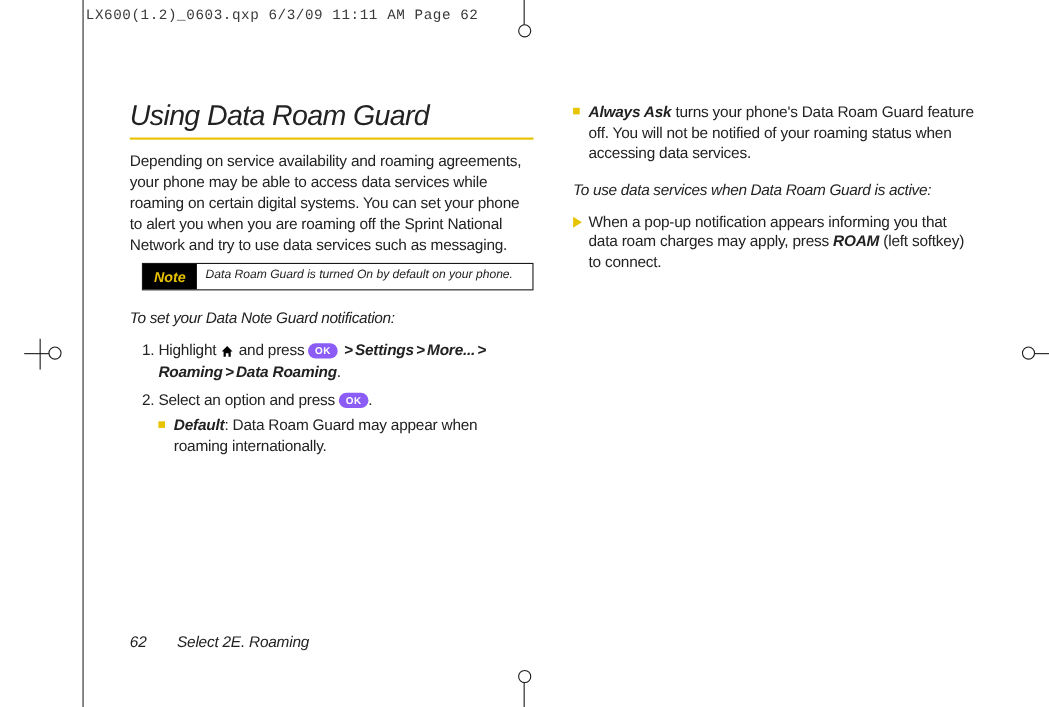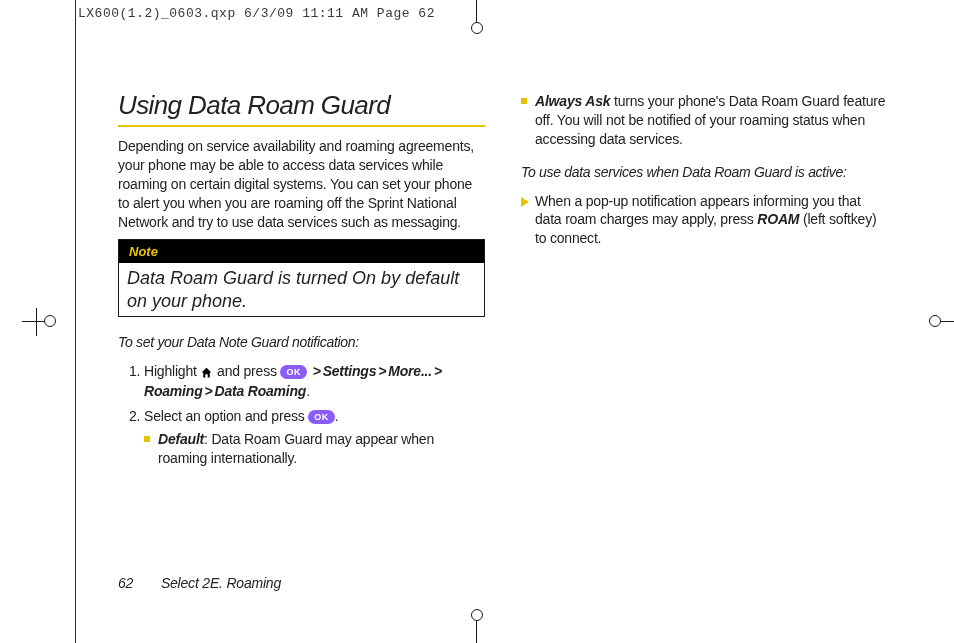--- a/index.html
+++ b/index.html
@@ -67,36 +67,35 @@
     background:#e7c300;
     margin: 2px 0 10px 0;
     width: 100%;
   }
 
   p { margin: 0 0 8px 0; font-size:14px; line-height:1.35; letter-spacing:-0.2px; }
 
   .note-box {
     display:flex;
     border:1px solid #1a1a1a;
-    margin: 6px 0 16px 0;
-    flex-direction: column;
+    margin: 6px 0 16px 11px;
   }
   .note-label {
     background:#000;
     color:#e7c300;
     font-style:italic;
     font-weight:600;
     font-size:13px;
     padding:4px 10px;
     display:flex;
     align-items:center;
   }
   .note-text {
     font-style:italic;
-    font-size:18px;
+    font-size:11px;
     padding:4px 8px;
     line-height:1.25;
   }
 
   .subhead {
     font-style:italic;
     font-weight:500;
     font-size:14px;
     letter-spacing:-0.3px;
     margin: 0 0 10px 0;

